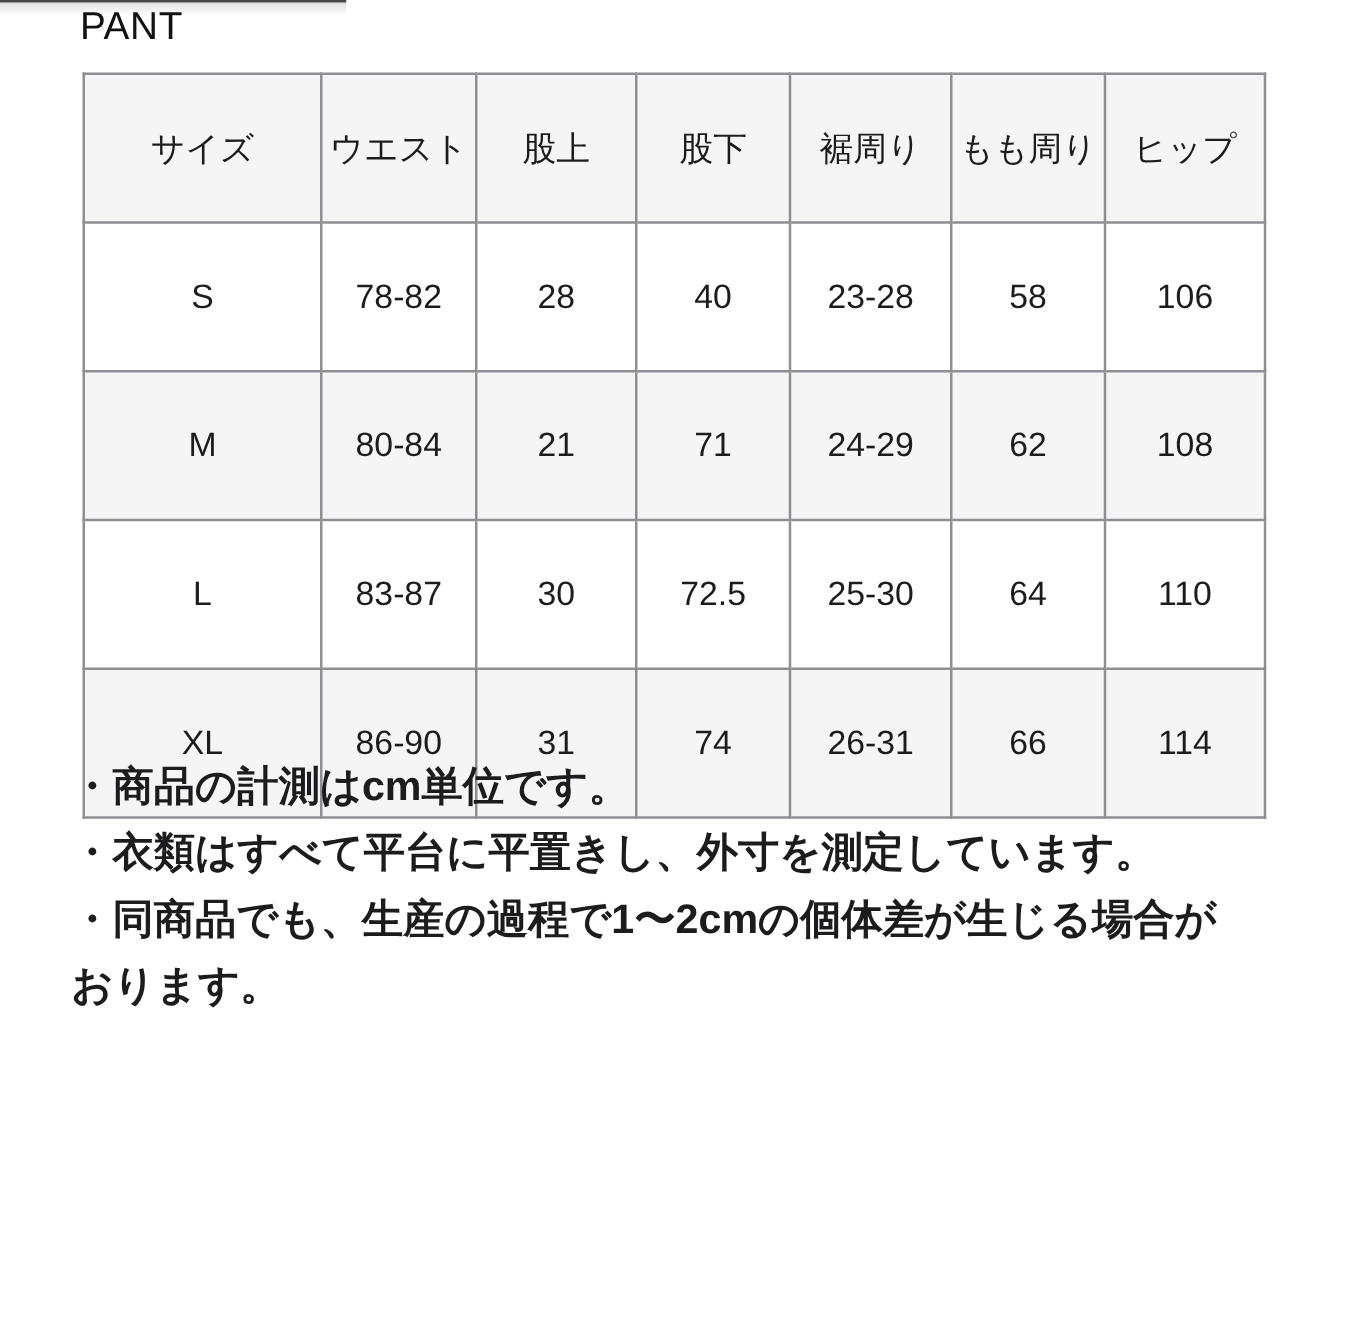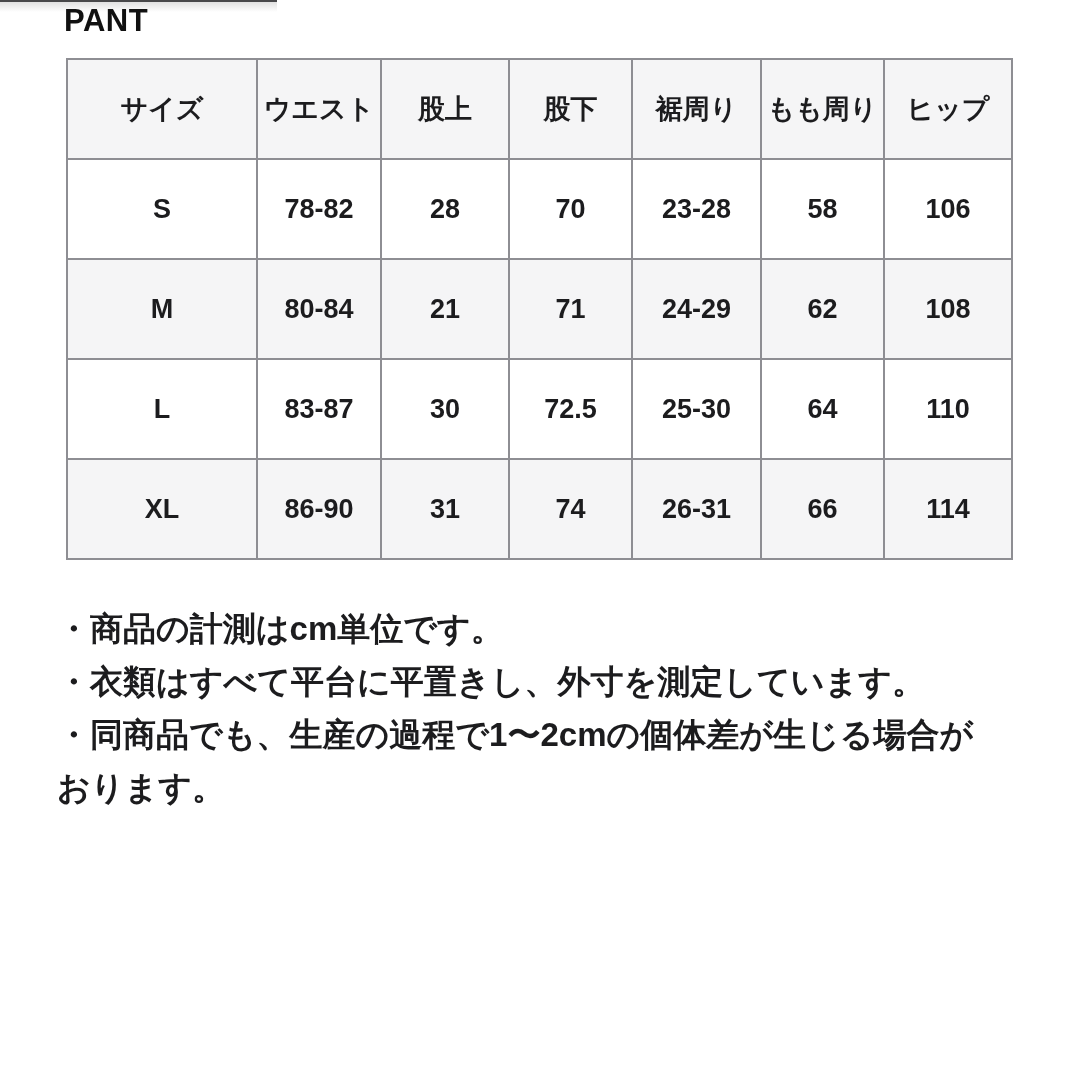--- a/index.html
+++ b/index.html
@@ -21,32 +21,32 @@
   .top-edge{
     position:absolute;top:0;left:0;width:277px;height:2px;
     background:var(--top-edge-line);
   }
   .top-edge-shadow{
     position:absolute;top:2px;left:0;width:277px;height:10px;
     background:linear-gradient(to bottom, rgba(0,0,0,0.12), rgba(0,0,0,0));
   }
   .page-title{
     position:absolute;left:64px;top:4px;margin:0;
-    font-size:31px;line-height:34px;font-weight:700;color:#111;
+    font-size:31px;line-height:34px;font-weight:400;color:#111;
     letter-spacing:0.5px;
   }
   table.size-table{
     position:absolute;left:66px;top:58px;
     border-collapse:collapse;table-layout:fixed;
   }
   .size-table th,.size-table td{
     border:2px solid var(--table-border);
-    height:100px;padding:0;
+    height:119px;padding:0;
     text-align:center;vertical-align:middle;
-    font-size:27px;font-weight:700;color:var(--text);
+    font-size:27px;font-weight:400;color:var(--text);
   }
   .size-table thead th{background:var(--header-bg);}
   .size-table tbody tr:nth-child(even) td{background:var(--alt-row-bg);}
   .size-table tbody tr:nth-child(odd) td{background:#ffffff;}
   .notes{
     position:absolute;left:57px;top:602px;width:990px;
   }
   .note-line{
     font-size:33px;line-height:53px;color:var(--text);
     white-space:nowrap;font-weight:700;
@@ -79,21 +79,21 @@
       <th>裾周り</th>
       <th>もも周り</th>
       <th>ヒップ</th>
     </tr>
   </thead>
   <tbody>
     <tr>
       <td>S</td>
       <td>78-82</td>
       <td>28</td>
-      <td>70</td>
+      <td>40</td>
       <td>23-28</td>
       <td>58</td>
       <td>106</td>
     </tr>
     <tr>
       <td>M</td>
       <td>80-84</td>
       <td>21</td>
       <td>71</td>
       <td>24-29</td>

